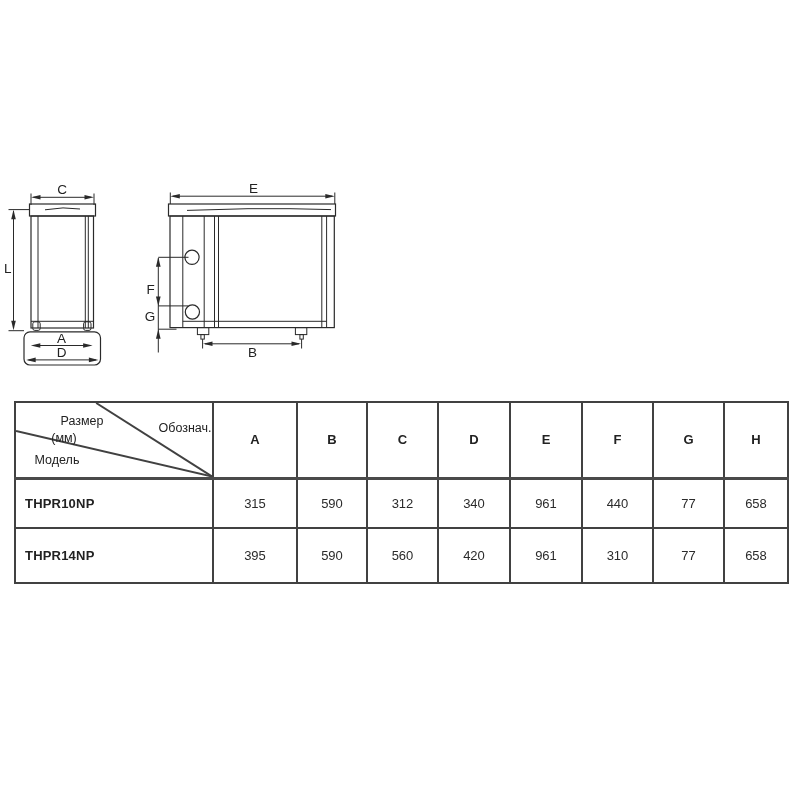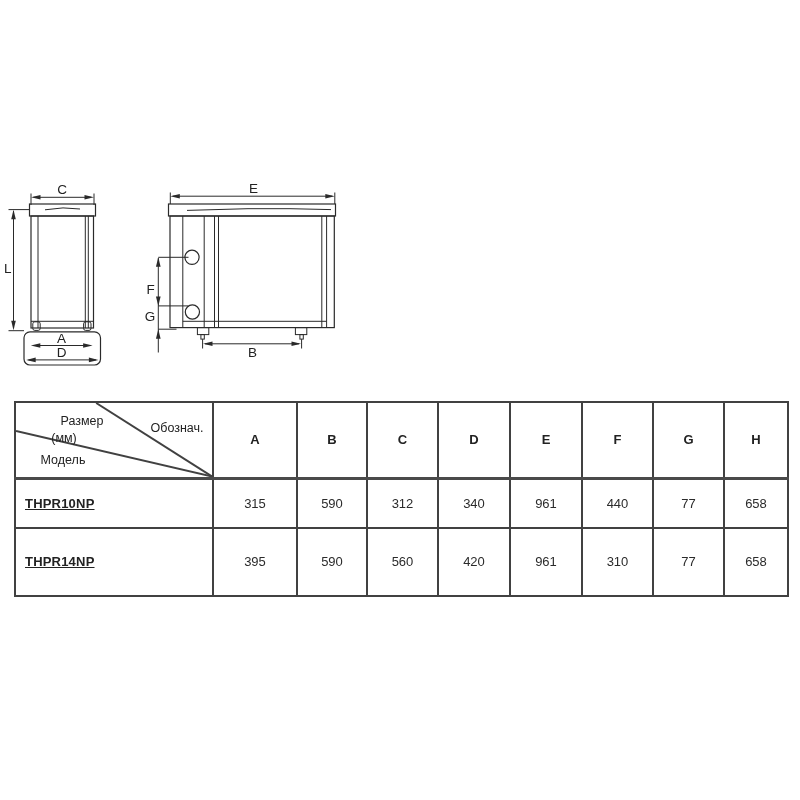--- a/index.html
+++ b/index.html
@@ -28,43 +28,42 @@
     padding:16px;
     font-size:13px;
     text-align:center;
     vertical-align:middle;
     background:#fff;
   }
   .spec-table thead th{border-bottom:3px solid #4a4a4a;}
   .spec-table th.colhead{font-weight:bold;color:#222;}
   .spec-table thead tr{height:76px;}
   .spec-table tbody tr{height:48px;}
-  .spec-table tbody tr:last-child{height:68px;}
+  .spec-table tbody tr:last-child{height:55px;}
   .spec-table td.model{
     text-align:left;
     padding-left:9px;
     font-weight:bold;
     color:#222;
     letter-spacing:.2px;
-    text-decoration:underline;
   }
   th.corner{position:relative;}
   .corner-svg{position:absolute;left:0;top:0;width:100%;height:100%;}
   .corner-label{
     position:absolute;
     transform:translate(-50%,-50%);
     font-size:12.5px;
     font-weight:normal;
     white-space:nowrap;
     color:#222;
   }
   .lbl-size   {left:66px; top:18px;}
   .lbl-unit   {left:48px; top:35px;}
-  .lbl-design {left:161px;top:25px;}
-  .lbl-model  {left:47px; top:57px;}
+  .lbl-design {left:169px;top:25px;}
+  .lbl-model  {left:41px; top:57px;}
 </style>
 </head>
 <body>
 
 <div class="page">
 
   <svg class="drawing-svg" width="800" height="400" viewBox="0 0 800 400">
     <g stroke="#2a2a2a" fill="none" stroke-width="1.2">
 
       <g>

